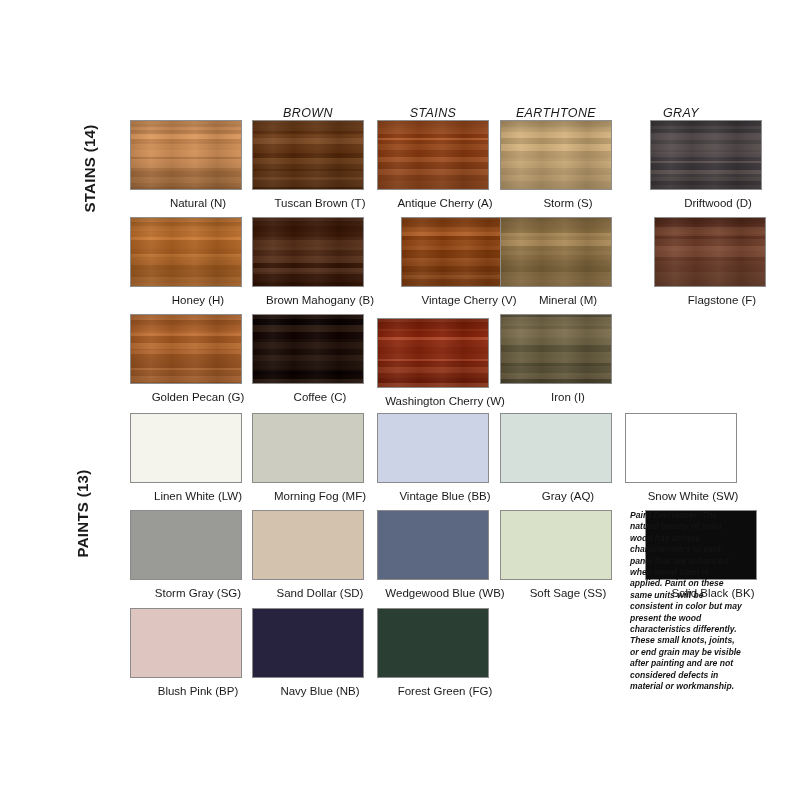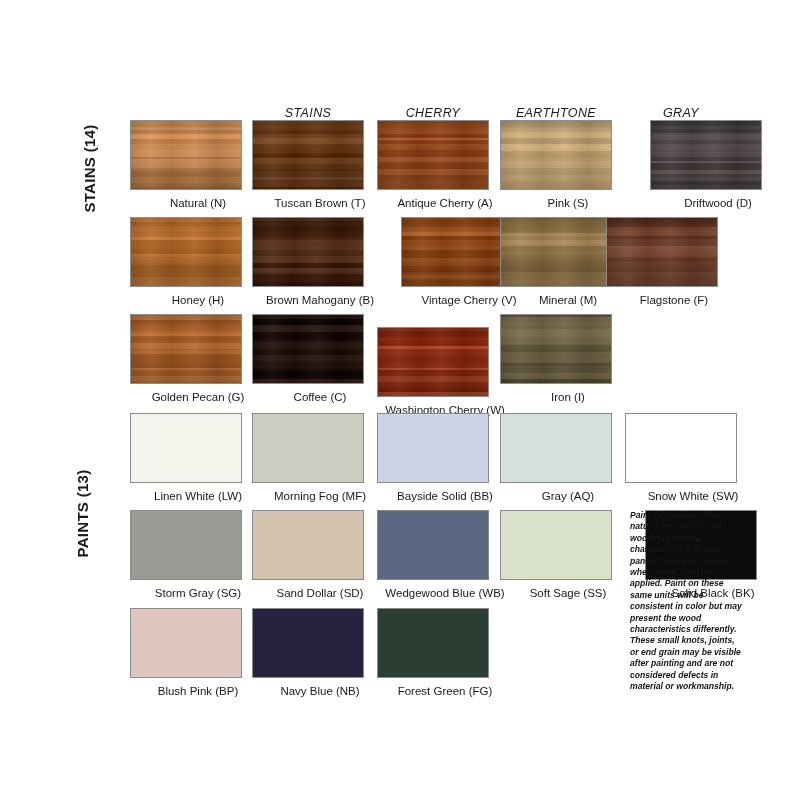--- a/index.html
+++ b/index.html
@@ -108,42 +108,42 @@
 </head>
 <body>
 
 <div id="sheet">
 
   <div class="section-label" id="label-stains">STAINS (14)</div>
   <div class="section-label" id="label-paints">PAINTS (13)</div>
 
   <div id="category-row">
       <div class="cat-head" style="left: 130px; margin-top: 17px;">LIGHT</div>
-      <div class="cat-head" style="left: 252px;">STAINS</div>
-      <div class="cat-head" style="left: 377px;">CHERRY</div>
+      <div class="cat-head" style="left: 252px;">BROWN</div>
+      <div class="cat-head" style="left: 377px;">STAINS</div>
       <div class="cat-head" style="left: 500px;">EARTHTONE</div>
       <div class="cat-head" style="left: 625px;">GRAY</div>
     </div>
 
   <div id="stain-grid">
       <div class="cell" style="left: 130px; top: 120px;">
         <div class="chip" style="background-color: rgb(200, 135, 79); background-image: linear-gradient(rgba(0, 0, 0, 0.18) 0%, rgba(0, 0, 0, 0) 22%, rgba(0, 0, 0, 0.05) 55%, rgba(0, 0, 0, 0.22) 100%), linear-gradient(to right, rgba(0, 0, 0, 0.1) 0%, rgba(255, 255, 255, 0.06) 18%, rgba(0, 0, 0, 0.08) 37%, rgba(255, 255, 255, 0.05) 58%, rgba(0, 0, 0, 0.11) 78%, rgba(255, 255, 255, 0.04) 100%), linear-gradient(rgb(220, 152, 93) 0%, rgb(220, 152, 93) 4%, rgb(207, 141, 84) 4%, rgb(207, 141, 84) 9.4%, rgb(221, 153, 94) 9.4%, rgb(221, 153, 94) 13.7%, rgb(194, 130, 75) 13.7%, rgb(194, 130, 75) 19.6%, rgb(221, 153, 93) 19.6%, rgb(221, 153, 93) 25.9%, rgb(194, 130, 75) 25.9%, rgb(194, 130, 75) 34.4%, rgb(209, 143, 85) 34.4%, rgb(209, 143, 85) 42.1%, rgb(218, 151, 92) 42.1%, rgb(218, 151, 92) 44.2%, rgb(217, 149, 91) 44.2%, rgb(217, 149, 91) 52.8%, rgb(188, 125, 70) 52.8%, rgb(188, 125, 70) 56.3%, rgb(216, 148, 90) 56.3%, rgb(216, 148, 90) 61.2%, rgb(214, 147, 89) 61.2%, rgb(214, 147, 89) 68.8%, rgb(192, 128, 73) 68.8%, rgb(192, 128, 73) 73.9%, rgb(182, 119, 66) 73.9%, rgb(182, 119, 66) 82.4%, rgb(200, 135, 79) 82.4%, rgb(200, 135, 79) 91%, rgb(190, 126, 72) 91%, rgb(190, 126, 72) 97.7%, rgb(178, 116, 64) 97.7%, rgb(178, 116, 64) 100%); background-size: 100% 100%, 100% 100%, 100% 100%;"></div>
         <div class="caption">Natural (N)</div>
       </div>
       <div class="cell" style="left: 252px; top: 120px;">
         <div class="chip" style="background-color: rgb(107, 58, 22); background-image: linear-gradient(rgba(0, 0, 0, 0.18) 0%, rgba(0, 0, 0, 0) 22%, rgba(0, 0, 0, 0.05) 55%, rgba(0, 0, 0, 0.22) 100%), linear-gradient(to right, rgba(0, 0, 0, 0.1) 0%, rgba(255, 255, 255, 0.06) 18%, rgba(0, 0, 0, 0.08) 37%, rgba(255, 255, 255, 0.05) 58%, rgba(0, 0, 0, 0.11) 78%, rgba(255, 255, 255, 0.04) 100%), linear-gradient(rgb(118, 67, 29) 0%, rgb(118, 67, 29) 2.5%, rgb(112, 62, 25) 2.5%, rgb(112, 62, 25) 9.9%, rgb(107, 58, 22) 9.9%, rgb(107, 58, 22) 14.7%, rgb(92, 45, 12) 14.7%, rgb(92, 45, 12) 19.3%, rgb(109, 59, 23) 19.3%, rgb(109, 59, 23) 25.5%, rgb(127, 75, 36) 25.5%, rgb(127, 75, 36) 34.1%, rgb(102, 54, 19) 34.1%, rgb(102, 54, 19) 42.8%, rgb(100, 52, 17) 42.8%, rgb(100, 52, 17) 47.7%, rgb(86, 40, 7) 47.7%, rgb(86, 40, 7) 55%, rgb(117, 67, 29) 55%, rgb(117, 67, 29) 63.7%, rgb(101, 53, 18) 63.7%, rgb(101, 53, 18) 70.3%, rgb(90, 44, 10) 70.3%, rgb(90, 44, 10) 74.1%, rgb(106, 57, 21) 74.1%, rgb(106, 57, 21) 81.7%, rgb(127, 75, 36) 81.7%, rgb(127, 75, 36) 86.8%, rgb(109, 60, 24) 86.8%, rgb(109, 60, 24) 97.2%, rgb(84, 39, 6) 97.2%, rgb(84, 39, 6) 100%); background-size: 100% 100%, 100% 100%, 100% 100%;"></div>
         <div class="caption">Tuscan Brown (T)</div>
       </div>
       <div class="cell" style="left: 377px; top: 120px;">
         <div class="chip" style="background-color: rgb(156, 74, 28); background-image: linear-gradient(rgba(0, 0, 0, 0.18) 0%, rgba(0, 0, 0, 0) 22%, rgba(0, 0, 0, 0.05) 55%, rgba(0, 0, 0, 0.22) 100%), linear-gradient(to right, rgba(0, 0, 0, 0.1) 0%, rgba(255, 255, 255, 0.06) 18%, rgba(0, 0, 0, 0.08) 37%, rgba(255, 255, 255, 0.05) 58%, rgba(0, 0, 0, 0.11) 78%, rgba(255, 255, 255, 0.04) 100%), linear-gradient(rgb(157, 75, 29) 0%, rgb(157, 75, 29) 10%, rgb(158, 76, 30) 10%, rgb(158, 76, 30) 19.3%, rgb(134, 55, 13) 19.3%, rgb(134, 55, 13) 24.7%, rgb(178, 93, 44) 24.7%, rgb(178, 93, 44) 28.1%, rgb(138, 59, 16) 28.1%, rgb(138, 59, 16) 34.2%, rgb(156, 74, 28) 34.2%, rgb(156, 74, 28) 42.9%, rgb(138, 58, 15) 42.9%, rgb(138, 58, 15) 52.6%, rgb(169, 85, 37) 52.6%, rgb(169, 85, 37) 60.2%, rgb(143, 63, 19) 60.2%, rgb(143, 63, 19) 66.2%, rgb(142, 62, 19) 66.2%, rgb(142, 62, 19) 71.2%, rgb(174, 89, 41) 71.2%, rgb(174, 89, 41) 79.3%, rgb(154, 72, 27) 79.3%, rgb(154, 72, 27) 88.5%, rgb(162, 79, 32) 88.5%, rgb(162, 79, 32) 98.6%, rgb(168, 84, 36) 98.6%, rgb(168, 84, 36) 100%); background-size: 100% 100%, 100% 100%, 100% 100%;"></div>
         <div class="caption">Antique Cherry (A)</div>
       </div>
       <div class="cell" style="left: 500px; top: 120px;">
         <div class="chip" style="background-color: rgb(205, 172, 120); background-image: linear-gradient(rgba(0, 0, 0, 0.18) 0%, rgba(0, 0, 0, 0) 22%, rgba(0, 0, 0, 0.05) 55%, rgba(0, 0, 0, 0.22) 100%), linear-gradient(to right, rgba(0, 0, 0, 0.1) 0%, rgba(255, 255, 255, 0.06) 18%, rgba(0, 0, 0, 0.08) 37%, rgba(255, 255, 255, 0.05) 58%, rgba(0, 0, 0, 0.11) 78%, rgba(255, 255, 255, 0.04) 100%), linear-gradient(rgb(197, 165, 114) 0%, rgb(197, 165, 114) 8.5%, rgb(205, 172, 120) 8.5%, rgb(205, 172, 120) 10.8%, rgb(207, 174, 122) 10.8%, rgb(207, 174, 122) 16.8%, rgb(218, 183, 129) 16.8%, rgb(218, 183, 129) 18.9%, rgb(214, 180, 126) 18.9%, rgb(214, 180, 126) 24.8%, rgb(186, 156, 107) 24.8%, rgb(186, 156, 107) 33.7%, rgb(219, 184, 130) 33.7%, rgb(219, 184, 130) 44.4%, rgb(193, 161, 111) 44.4%, rgb(193, 161, 111) 54.7%, rgb(200, 168, 116) 54.7%, rgb(200, 168, 116) 59.5%, rgb(214, 179, 126) 59.5%, rgb(214, 179, 126) 69.6%, rgb(201, 169, 117) 69.6%, rgb(201, 169, 117) 79.4%, rgb(218, 183, 129) 79.4%, rgb(218, 183, 129) 84.9%, rgb(219, 184, 130) 84.9%, rgb(219, 184, 130) 88.4%, rgb(209, 176, 123) 88.4%, rgb(209, 176, 123) 95.6%, rgb(211, 177, 124) 95.6%, rgb(211, 177, 124) 100%); background-size: 100% 100%, 100% 100%, 100% 100%;"></div>
-        <div class="caption">Pink (S)</div>
+        <div class="caption">Storm (S)</div>
       </div>
       <div class="cell" style="left: 650px; top: 120px;">
         <div class="chip" style="background-color: rgb(81, 73, 74); background-image: linear-gradient(rgba(0, 0, 0, 0.18) 0%, rgba(0, 0, 0, 0) 22%, rgba(0, 0, 0, 0.05) 55%, rgba(0, 0, 0, 0.22) 100%), linear-gradient(to right, rgba(0, 0, 0, 0.1) 0%, rgba(255, 255, 255, 0.06) 18%, rgba(0, 0, 0, 0.08) 37%, rgba(255, 255, 255, 0.05) 58%, rgba(0, 0, 0, 0.11) 78%, rgba(255, 255, 255, 0.04) 100%), linear-gradient(rgb(63, 58, 62) 0%, rgb(63, 58, 62) 7%, rgb(78, 71, 72) 7%, rgb(78, 71, 72) 11.2%, rgb(62, 57, 60) 11.2%, rgb(62, 57, 60) 17.8%, rgb(85, 76, 77) 17.8%, rgb(85, 76, 77) 27.7%, rgb(71, 65, 67) 27.7%, rgb(71, 65, 67) 33.4%, rgb(88, 79, 79) 33.4%, rgb(88, 79, 79) 42.4%, rgb(81, 73, 74) 42.4%, rgb(81, 73, 74) 45.1%, rgb(89, 80, 80) 45.1%, rgb(89, 80, 80) 49.2%, rgb(84, 75, 76) 49.2%, rgb(84, 75, 76) 52.7%, rgb(66, 60, 64) 52.7%, rgb(66, 60, 64) 59.1%, rgb(101, 90, 88) 59.1%, rgb(101, 90, 88) 61.5%, rgb(64, 58, 62) 61.5%, rgb(64, 58, 62) 72.2%, rgb(102, 91, 89) 72.2%, rgb(102, 91, 89) 78.2%, rgb(77, 70, 71) 78.2%, rgb(77, 70, 71) 81.9%, rgb(89, 80, 80) 81.9%, rgb(89, 80, 80) 88.9%, rgb(66, 60, 63) 88.9%, rgb(66, 60, 63) 93.4%, rgb(79, 71, 72) 93.4%, rgb(79, 71, 72) 100%); background-size: 100% 100%, 100% 100%, 100% 100%;"></div>
         <div class="caption">Driftwood (D)</div>
       </div>
       <div class="cell" style="left: 130px; top: 217px;">
         <div class="chip" style="background-color: rgb(189, 111, 44); background-image: linear-gradient(rgba(0, 0, 0, 0.18) 0%, rgba(0, 0, 0, 0) 22%, rgba(0, 0, 0, 0.05) 55%, rgba(0, 0, 0, 0.22) 100%), linear-gradient(to right, rgba(0, 0, 0, 0.1) 0%, rgba(255, 255, 255, 0.06) 18%, rgba(0, 0, 0, 0.08) 37%, rgba(255, 255, 255, 0.05) 58%, rgba(0, 0, 0, 0.11) 78%, rgba(255, 255, 255, 0.04) 100%), linear-gradient(rgb(208, 127, 57) 0%, rgb(208, 127, 57) 5.6%, rgb(184, 107, 40) 5.6%, rgb(184, 107, 40) 11.7%, rgb(194, 115, 47) 11.7%, rgb(194, 115, 47) 18.8%, rgb(184, 107, 41) 18.8%, rgb(184, 107, 41) 27.5%, rgb(206, 125, 56) 27.5%, rgb(206, 125, 56) 33%, rgb(177, 100, 35) 33%, rgb(177, 100, 35) 42.2%, rgb(175, 99, 34) 42.2%, rgb(175, 99, 34) 45.9%, rgb(171, 96, 32) 45.9%, rgb(171, 96, 32) 52.7%, rgb(200, 120, 52) 52.7%, rgb(200, 120, 52) 54.9%, rgb(196, 117, 49) 54.9%, rgb(196, 117, 49) 57.5%, rgb(187, 110, 43) 57.5%, rgb(187, 110, 43) 61.6%, rgb(187, 109, 42) 61.6%, rgb(187, 109, 42) 68.6%, rgb(171, 96, 32) 68.6%, rgb(171, 96, 32) 77.1%, rgb(177, 101, 36) 77.1%, rgb(177, 101, 36) 86.3%, rgb(199, 119, 51) 86.3%, rgb(199, 119, 51) 95.1%, rgb(207, 126, 57) 95.1%, rgb(207, 126, 57) 100%); background-size: 100% 100%, 100% 100%, 100% 100%;"></div>
         <div class="caption">Honey (H)</div>
       </div>
       <div class="cell" style="left: 252px; top: 217px;">
@@ -151,54 +151,54 @@
         <div class="caption">Brown Mahogany (B)</div>
       </div>
       <div class="cell" style="left: 377px; top: 217px; margin-left: 24px;">
         <div class="chip" style="background-color: rgb(154, 76, 24); background-image: linear-gradient(rgba(0, 0, 0, 0.18) 0%, rgba(0, 0, 0, 0) 22%, rgba(0, 0, 0, 0.05) 55%, rgba(0, 0, 0, 0.22) 100%), linear-gradient(to right, rgba(0, 0, 0, 0.1) 0%, rgba(255, 255, 255, 0.06) 18%, rgba(0, 0, 0, 0.08) 37%, rgba(255, 255, 255, 0.05) 58%, rgba(0, 0, 0, 0.11) 78%, rgba(255, 255, 255, 0.04) 100%), linear-gradient(rgb(154, 76, 24) 0%, rgb(154, 76, 24) 2.6%, rgb(144, 67, 17) 2.6%, rgb(144, 67, 17) 12.6%, rgb(162, 82, 29) 12.6%, rgb(162, 82, 29) 20.9%, rgb(177, 96, 40) 20.9%, rgb(177, 96, 40) 27.1%, rgb(133, 58, 9) 27.1%, rgb(133, 58, 9) 32.3%, rgb(148, 71, 20) 32.3%, rgb(148, 71, 20) 41.7%, rgb(159, 80, 27) 41.7%, rgb(159, 80, 27) 47.4%, rgb(131, 57, 8) 47.4%, rgb(131, 57, 8) 50.7%, rgb(135, 60, 11) 50.7%, rgb(135, 60, 11) 59.3%, rgb(160, 81, 28) 59.3%, rgb(160, 81, 28) 63.4%, rgb(155, 77, 24) 63.4%, rgb(155, 77, 24) 70.8%, rgb(136, 61, 11) 70.8%, rgb(136, 61, 11) 79.3%, rgb(151, 73, 22) 79.3%, rgb(151, 73, 22) 83.7%, rgb(173, 92, 37) 83.7%, rgb(173, 92, 37) 86.1%, rgb(168, 88, 34) 86.1%, rgb(168, 88, 34) 89.6%, rgb(147, 70, 19) 89.6%, rgb(147, 70, 19) 99.2%, rgb(155, 76, 24) 99.2%, rgb(155, 76, 24) 100%); background-size: 100% 100%, 100% 100%, 100% 100%;"></div>
         <div class="caption">Vintage Cherry (V)</div>
       </div>
       <div class="cell" style="left: 500px; top: 217px;">
         <div class="chip" style="background-color: rgb(154, 124, 76); background-image: linear-gradient(rgba(0, 0, 0, 0.18) 0%, rgba(0, 0, 0, 0) 22%, rgba(0, 0, 0, 0.05) 55%, rgba(0, 0, 0, 0.22) 100%), linear-gradient(to right, rgba(0, 0, 0, 0.1) 0%, rgba(255, 255, 255, 0.06) 18%, rgba(0, 0, 0, 0.08) 37%, rgba(255, 255, 255, 0.05) 58%, rgba(0, 0, 0, 0.11) 78%, rgba(255, 255, 255, 0.04) 100%), linear-gradient(rgb(145, 116, 69) 0%, rgb(145, 116, 69) 10.1%, rgb(141, 113, 67) 10.1%, rgb(141, 113, 67) 13.1%, rgb(140, 112, 66) 13.1%, rgb(140, 112, 66) 21.9%, rgb(168, 136, 86) 21.9%, rgb(168, 136, 86) 26.9%, rgb(159, 129, 80) 26.9%, rgb(159, 129, 80) 31.9%, rgb(175, 142, 91) 31.9%, rgb(175, 142, 91) 41.5%, rgb(145, 116, 69) 41.5%, rgb(145, 116, 69) 48.2%, rgb(151, 122, 74) 48.2%, rgb(151, 122, 74) 54.2%, rgb(143, 114, 68) 54.2%, rgb(143, 114, 68) 61.5%, rgb(136, 109, 64) 61.5%, rgb(136, 109, 64) 70.8%, rgb(133, 106, 61) 70.8%, rgb(133, 106, 61) 79.8%, rgb(151, 122, 74) 79.8%, rgb(151, 122, 74) 84.7%, rgb(158, 128, 79) 84.7%, rgb(158, 128, 79) 91.5%, rgb(165, 133, 84) 91.5%, rgb(165, 133, 84) 99.4%, rgb(170, 137, 87) 99.4%, rgb(170, 137, 87) 100%); background-size: 100% 100%, 100% 100%, 100% 100%;"></div>
         <div class="caption">Mineral (M)</div>
       </div>
-      <div class="cell" style="left: 606px; top: 217px;">
+      <div class="cell" style="left: 654px; top: 217px;">
         <div class="chip" style="background-color: rgb(109, 60, 40); background-image: linear-gradient(rgba(0, 0, 0, 0.18) 0%, rgba(0, 0, 0, 0) 22%, rgba(0, 0, 0, 0.05) 55%, rgba(0, 0, 0, 0.22) 100%), linear-gradient(to right, rgba(0, 0, 0, 0.1) 0%, rgba(255, 255, 255, 0.06) 18%, rgba(0, 0, 0, 0.08) 37%, rgba(255, 255, 255, 0.05) 58%, rgba(0, 0, 0, 0.11) 78%, rgba(255, 255, 255, 0.04) 100%), linear-gradient(rgb(90, 44, 27) 0%, rgb(90, 44, 27) 8.7%, rgb(94, 47, 30) 8.7%, rgb(94, 47, 30) 13.5%, rgb(119, 69, 47) 13.5%, rgb(119, 69, 47) 22.9%, rgb(114, 64, 43) 22.9%, rgb(114, 64, 43) 26.6%, rgb(95, 48, 30) 26.6%, rgb(95, 48, 30) 31.5%, rgb(110, 61, 41) 31.5%, rgb(110, 61, 41) 41.3%, rgb(132, 79, 56) 41.3%, rgb(132, 79, 56) 48.9%, rgb(127, 75, 52) 48.9%, rgb(127, 75, 52) 57.7%, rgb(106, 57, 38) 57.7%, rgb(106, 57, 38) 63.7%, rgb(114, 64, 43) 63.7%, rgb(114, 64, 43) 69.3%, rgb(112, 62, 42) 69.3%, rgb(112, 62, 42) 79.9%, rgb(121, 71, 49) 79.9%, rgb(121, 71, 49) 90%, rgb(121, 70, 48) 90%, rgb(121, 70, 48) 99.4%, rgb(112, 63, 42) 99.4%, rgb(112, 63, 42) 100%); background-size: 100% 100%, 100% 100%, 100% 100%;"></div>
         <div class="caption">Flagstone (F)</div>
       </div>
       <div class="cell" style="left: 130px; top: 314px;">
         <div class="chip" style="background-color: rgb(183, 104, 46); background-image: linear-gradient(rgba(0, 0, 0, 0.18) 0%, rgba(0, 0, 0, 0) 22%, rgba(0, 0, 0, 0.05) 55%, rgba(0, 0, 0, 0.22) 100%), linear-gradient(to right, rgba(0, 0, 0, 0.1) 0%, rgba(255, 255, 255, 0.06) 18%, rgba(0, 0, 0, 0.08) 37%, rgba(255, 255, 255, 0.05) 58%, rgba(0, 0, 0, 0.11) 78%, rgba(255, 255, 255, 0.04) 100%), linear-gradient(rgb(201, 119, 59) 0%, rgb(201, 119, 59) 7.2%, rgb(166, 89, 34) 7.2%, rgb(166, 89, 34) 14%, rgb(172, 94, 38) 14%, rgb(172, 94, 38) 24%, rgb(179, 100, 43) 24%, rgb(179, 100, 43) 26.4%, rgb(196, 115, 55) 26.4%, rgb(196, 115, 55) 31.2%, rgb(165, 88, 33) 31.2%, rgb(165, 88, 33) 41%, rgb(192, 112, 52) 41%, rgb(192, 112, 52) 49.7%, rgb(175, 97, 41) 49.7%, rgb(175, 97, 41) 52.2%, rgb(188, 108, 49) 52.2%, rgb(188, 108, 49) 56.9%, rgb(164, 88, 33) 56.9%, rgb(164, 88, 33) 67.7%, rgb(164, 88, 33) 67.7%, rgb(164, 88, 33) 71%, rgb(165, 88, 33) 71%, rgb(165, 88, 33) 77.4%, rgb(202, 120, 59) 77.4%, rgb(202, 120, 59) 80.2%, rgb(178, 100, 43) 80.2%, rgb(178, 100, 43) 90.2%, rgb(202, 120, 60) 90.2%, rgb(202, 120, 60) 99.2%, rgb(183, 104, 46) 99.2%, rgb(183, 104, 46) 100%); background-size: 100% 100%, 100% 100%, 100% 100%;"></div>
         <div class="caption">Golden Pecan (G)</div>
       </div>
       <div class="cell" style="left: 252px; top: 314px;">
         <div class="chip" style="background-color: rgb(29, 13, 6); background-image: linear-gradient(rgba(0, 0, 0, 0.18) 0%, rgba(0, 0, 0, 0) 22%, rgba(0, 0, 0, 0.05) 55%, rgba(0, 0, 0, 0.22) 100%), linear-gradient(to right, rgba(0, 0, 0, 0.1) 0%, rgba(255, 255, 255, 0.06) 18%, rgba(0, 0, 0, 0.08) 37%, rgba(255, 255, 255, 0.05) 58%, rgba(0, 0, 0, 0.11) 78%, rgba(255, 255, 255, 0.04) 100%), linear-gradient(rgb(37, 20, 12) 0%, rgb(37, 20, 12) 5.7%, rgb(9, 0, 0) 5.7%, rgb(9, 0, 0) 14.5%, rgb(42, 24, 15) 14.5%, rgb(42, 24, 15) 25%, rgb(16, 2, 0) 25%, rgb(16, 2, 0) 35.2%, rgb(23, 8, 2) 35.2%, rgb(23, 8, 2) 39.8%, rgb(37, 20, 12) 39.8%, rgb(37, 20, 12) 49.8%, rgb(24, 9, 3) 49.8%, rgb(24, 9, 3) 59.4%, rgb(42, 24, 15) 59.4%, rgb(42, 24, 15) 64.7%, rgb(42, 24, 15) 64.7%, rgb(42, 24, 15) 68.1%, rgb(32, 16, 8) 68.1%, rgb(32, 16, 8) 75.1%, rgb(34, 17, 10) 75.1%, rgb(34, 17, 10) 80.1%, rgb(26, 10, 4) 80.1%, rgb(26, 10, 4) 82.8%, rgb(9, 0, 0) 82.8%, rgb(9, 0, 0) 88%, rgb(16, 2, 0) 88%, rgb(16, 2, 0) 94.6%, rgb(50, 31, 21) 94.6%, rgb(50, 31, 21) 100%); background-size: 100% 100%, 100% 100%, 100% 100%;"></div>
         <div class="caption">Coffee (C)</div>
       </div>
-      <div class="cell" style="left: 377px; top: 327px;">
+      <div class="cell" style="left: 377px; top: 318px;">
         <div class="chip" style="background-color: rgb(155, 52, 24); background-image: linear-gradient(rgba(0, 0, 0, 0.18) 0%, rgba(0, 0, 0, 0) 22%, rgba(0, 0, 0, 0.05) 55%, rgba(0, 0, 0, 0.22) 100%), linear-gradient(to right, rgba(0, 0, 0, 0.1) 0%, rgba(255, 255, 255, 0.06) 18%, rgba(0, 0, 0, 0.08) 37%, rgba(255, 255, 255, 0.05) 58%, rgba(0, 0, 0, 0.11) 78%, rgba(255, 255, 255, 0.04) 100%), linear-gradient(rgb(154, 51, 23) 0%, rgb(154, 51, 23) 4.2%, rgb(133, 33, 8) 4.2%, rgb(133, 33, 8) 14.9%, rgb(146, 45, 18) 14.9%, rgb(146, 45, 18) 17%, rgb(133, 33, 8) 17%, rgb(133, 33, 8) 26%, rgb(176, 70, 39) 26%, rgb(176, 70, 39) 30.4%, rgb(143, 42, 16) 30.4%, rgb(143, 42, 16) 40.6%, rgb(136, 36, 11) 40.6%, rgb(136, 36, 11) 51.2%, rgb(142, 41, 15) 51.2%, rgb(142, 41, 15) 59.2%, rgb(176, 70, 39) 59.2%, rgb(176, 70, 39) 61.3%, rgb(135, 35, 10) 61.3%, rgb(135, 35, 10) 64.6%, rgb(138, 38, 12) 64.6%, rgb(138, 38, 12) 71.2%, rgb(167, 62, 32) 71.2%, rgb(167, 62, 32) 79.1%, rgb(143, 42, 15) 79.1%, rgb(143, 42, 15) 86.9%, rgb(134, 34, 10) 86.9%, rgb(134, 34, 10) 89.9%, rgb(132, 33, 8) 89.9%, rgb(132, 33, 8) 93.7%, rgb(176, 70, 39) 93.7%, rgb(176, 70, 39) 100%); background-size: 100% 100%, 100% 100%, 100% 100%;"></div>
         <div class="caption">Washington Cherry (W)</div>
       </div>
       <div class="cell" style="left: 500px; top: 314px;">
         <div class="chip" style="background-color: rgb(109, 98, 67); background-image: linear-gradient(rgba(0, 0, 0, 0.18) 0%, rgba(0, 0, 0, 0) 22%, rgba(0, 0, 0, 0.05) 55%, rgba(0, 0, 0, 0.22) 100%), linear-gradient(to right, rgba(0, 0, 0, 0.1) 0%, rgba(255, 255, 255, 0.06) 18%, rgba(0, 0, 0, 0.08) 37%, rgba(255, 255, 255, 0.05) 58%, rgba(0, 0, 0, 0.11) 78%, rgba(255, 255, 255, 0.04) 100%), linear-gradient(rgb(99, 89, 60) 0%, rgb(99, 89, 60) 2.8%, rgb(130, 116, 82) 2.8%, rgb(130, 116, 82) 6.4%, rgb(125, 111, 78) 6.4%, rgb(125, 111, 78) 9.1%, rgb(124, 110, 77) 9.1%, rgb(124, 110, 77) 16.8%, rgb(111, 99, 68) 16.8%, rgb(111, 99, 68) 21%, rgb(124, 111, 77) 21%, rgb(124, 111, 77) 31.3%, rgb(123, 110, 77) 31.3%, rgb(123, 110, 77) 34%, rgb(116, 104, 72) 34%, rgb(116, 104, 72) 44.7%, rgb(92, 83, 55) 44.7%, rgb(92, 83, 55) 54.5%, rgb(111, 100, 68) 54.5%, rgb(111, 100, 68) 63%, rgb(117, 104, 72) 63%, rgb(117, 104, 72) 71.3%, rgb(90, 82, 54) 71.3%, rgb(90, 82, 54) 75.5%, rgb(104, 94, 64) 75.5%, rgb(104, 94, 64) 85.7%, rgb(126, 113, 79) 85.7%, rgb(126, 113, 79) 94.3%, rgb(88, 80, 52) 94.3%, rgb(88, 80, 52) 99.9%, rgb(117, 105, 73) 99.9%, rgb(117, 105, 73) 100%); background-size: 100% 100%, 100% 100%, 100% 100%;"></div>
         <div class="caption">Iron (I)</div>
       </div>
     </div>
 
   <div id="paint-grid">
       <div class="cell" style="left: 130px; top: 413px;">
         <div class="chip plain" style="background-color: rgb(244, 243, 236);"></div>
         <div class="caption">Linen White (LW)</div>
       </div>
       <div class="cell" style="left: 252px; top: 413px;">
         <div class="chip plain" style="background-color: rgb(204, 204, 193);"></div>
         <div class="caption">Morning Fog (MF)</div>
       </div>
       <div class="cell" style="left: 377px; top: 413px;">
         <div class="chip plain" style="background-color: rgb(204, 211, 231);"></div>
-        <div class="caption">Bayside Solid (BB)</div>
+        <div class="caption">Vintage Blue (BB)</div>
       </div>
       <div class="cell" style="left: 500px; top: 413px;">
         <div class="chip plain" style="background-color: rgb(212, 224, 217);"></div>
         <div class="caption">Gray (AQ)</div>
       </div>
       <div class="cell" style="left: 625px; top: 413px;">
         <div class="chip plain" style="background-color: rgb(255, 255, 255);"></div>
         <div class="caption">Snow White (SW)</div>
       </div>
       <div class="cell" style="left: 130px; top: 510px;">

